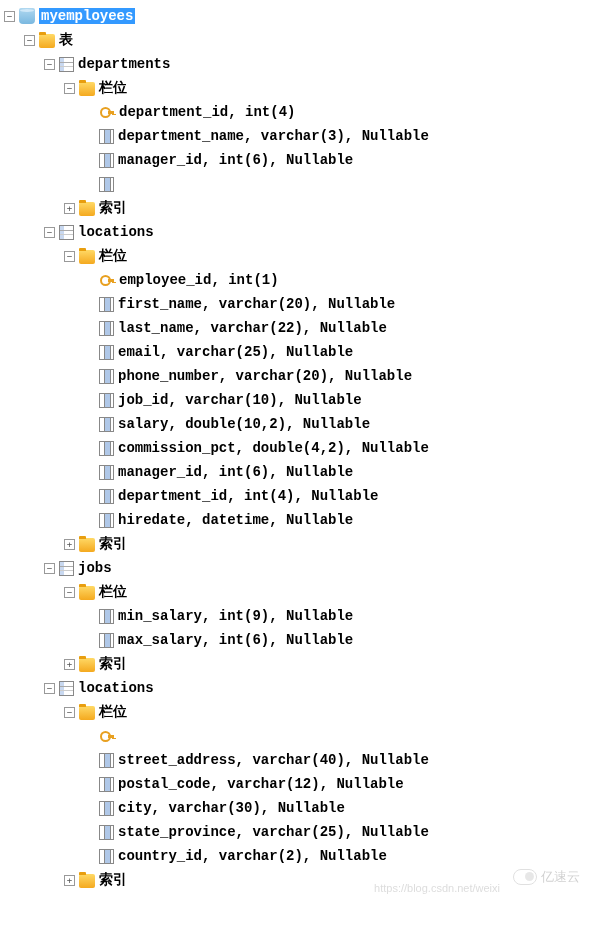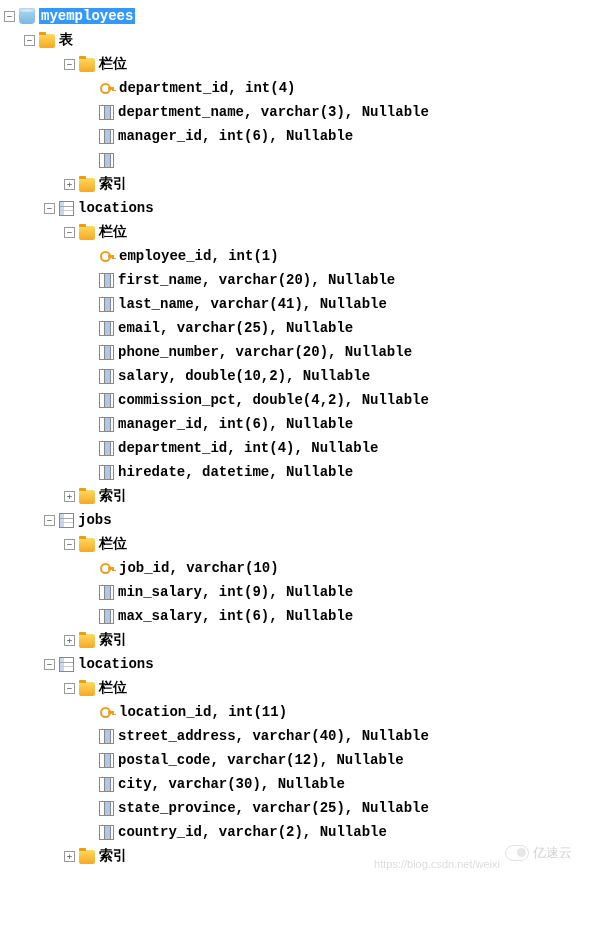--- a/index.html
+++ b/index.html
@@ -167,21 +167,21 @@
       letter-spacing: 0px;
     }
     .label.selected {
       background: #3399ff;
       color: #fff;
       padding: 0 2px;
     }
     .watermark {
       position: absolute;
       bottom: 10px;
-      right: 18px;
+      right: 10px;
       display: flex;
       align-items: center;
       opacity: 0.45;
       font-size: 13px;
       color: #999;
     }
     .watermark-icon {
       width: 24px;
       height: 16px;
       border: 1.5px solid #bbb;
@@ -221,20 +221,27 @@
   <span class="indent"></span>
   <span class="toggle minus"></span>
   <span class="folder-icon"></span>
   <span class="label">表</span>
 </div>
 
 <div id="tree-body">
     <div class="tree-node">
       <span class="indent"></span>
       <span class="indent"></span>
+      <span class="toggle minus"></span>
+      <span class="table-icon"></span>
+      <span class="label">departments</span>
+    </div>
+    <div class="tree-node">
+      <span class="indent"></span>
+      <span class="indent"></span>
       <span class="indent"></span>
       <span class="toggle minus"></span>
       <span class="folder-icon"></span>
       <span class="label">栏位</span>
     </div>
     <div class="tree-node">
         <span class="indent"></span>
       <span class="indent"></span>
       <span class="indent"></span>
       <span class="indent"></span>
@@ -309,39 +316,48 @@
         <span class="col-icon"></span>
         <span class="label">first_name, varchar(20), Nullable</span>
       </div>
     <div class="tree-node">
         <span class="indent"></span>
       <span class="indent"></span>
       <span class="indent"></span>
       <span class="indent"></span>
       <span class="no-toggle"></span>
         <span class="col-icon"></span>
-        <span class="label">last_name, varchar(41), Nullable</span>
+        <span class="label">last_name, varchar(22), Nullable</span>
       </div>
     <div class="tree-node">
         <span class="indent"></span>
       <span class="indent"></span>
       <span class="indent"></span>
       <span class="indent"></span>
       <span class="no-toggle"></span>
         <span class="col-icon"></span>
         <span class="label">email, varchar(25), Nullable</span>
       </div>
     <div class="tree-node">
         <span class="indent"></span>
       <span class="indent"></span>
       <span class="indent"></span>
       <span class="indent"></span>
       <span class="no-toggle"></span>
         <span class="col-icon"></span>
         <span class="label">phone_number, varchar(20), Nullable</span>
+      </div>
+    <div class="tree-node">
+        <span class="indent"></span>
+      <span class="indent"></span>
+      <span class="indent"></span>
+      <span class="indent"></span>
+      <span class="no-toggle"></span>
+        <span class="col-icon"></span>
+        <span class="label">job_id, varchar(10), Nullable</span>
       </div>
     <div class="tree-node">
         <span class="indent"></span>
       <span class="indent"></span>
       <span class="indent"></span>
       <span class="indent"></span>
       <span class="no-toggle"></span>
         <span class="col-icon"></span>
         <span class="label">salary, double(10,2), Nullable</span>
       </div>
@@ -403,29 +419,20 @@
       <span class="toggle minus"></span>
       <span class="folder-icon"></span>
       <span class="label">栏位</span>
     </div>
     <div class="tree-node">
         <span class="indent"></span>
       <span class="indent"></span>
       <span class="indent"></span>
       <span class="indent"></span>
       <span class="no-toggle"></span>
-        <span class="key-icon"></span>
-        <span class="label">job_id, varchar(10)</span>
-      </div>
-    <div class="tree-node">
-        <span class="indent"></span>
-      <span class="indent"></span>
-      <span class="indent"></span>
-      <span class="indent"></span>
-      <span class="no-toggle"></span>
         <span class="col-icon"></span>
         <span class="label">min_salary, int(9), Nullable</span>
       </div>
     <div class="tree-node">
         <span class="indent"></span>
       <span class="indent"></span>
       <span class="indent"></span>
       <span class="indent"></span>
       <span class="no-toggle"></span>
         <span class="col-icon"></span>
@@ -454,21 +461,20 @@
       <span class="folder-icon"></span>
       <span class="label">栏位</span>
     </div>
     <div class="tree-node">
         <span class="indent"></span>
       <span class="indent"></span>
       <span class="indent"></span>
       <span class="indent"></span>
       <span class="no-toggle"></span>
         <span class="key-icon"></span>
-        <span class="label">location_id, int(11)</span>
       </div>
     <div class="tree-node">
         <span class="indent"></span>
       <span class="indent"></span>
       <span class="indent"></span>
       <span class="indent"></span>
       <span class="no-toggle"></span>
         <span class="col-icon"></span>
         <span class="label">street_address, varchar(40), Nullable</span>
       </div>

